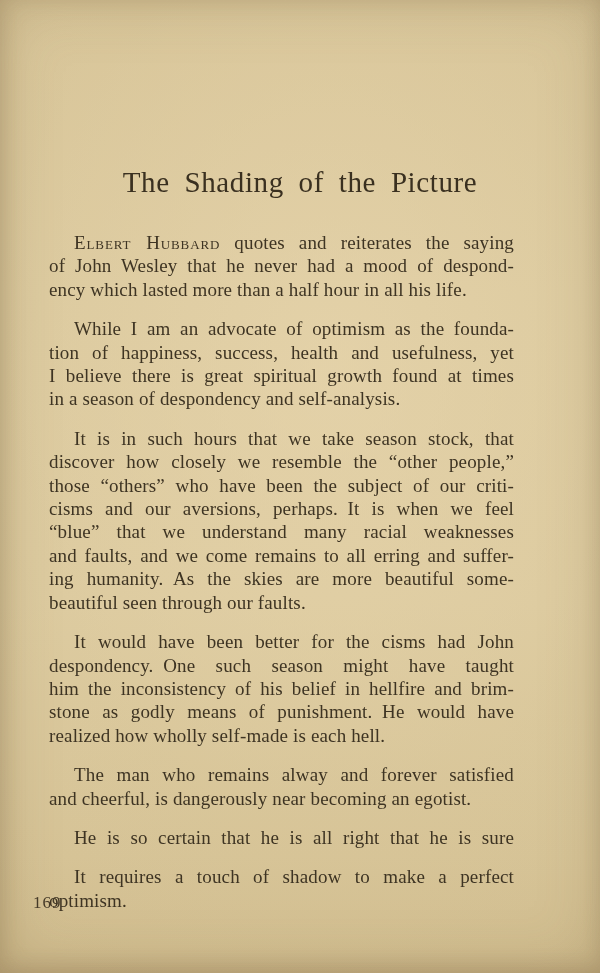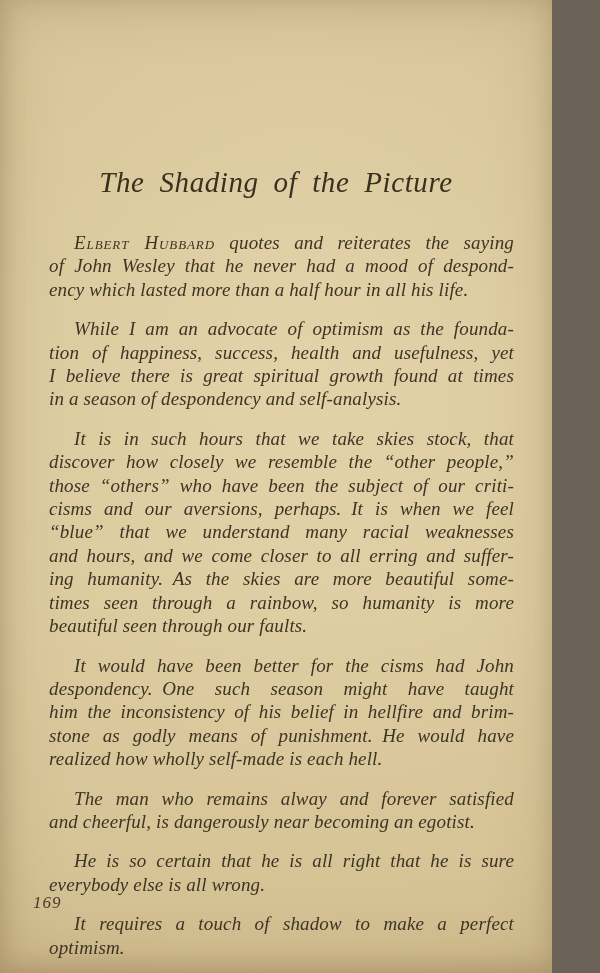--- a/index.html
+++ b/index.html
@@ -2,33 +2,32 @@
 <html><head>
 <meta charset="utf-8">
 <style>
   html, body {
     margin: 0;
     padding: 0;
     background: #6b6257;
   }
   .page {
     position: relative;
-    width: 552px;
+    width: 600px;
     height: 973px;
     overflow: hidden;
     background:
       radial-gradient(ellipse 130% 100% at 55% 38%, rgba(234,216,176,0.55) 0%, rgba(222,204,160,0.25) 45%, rgba(0,0,0,0) 70%),
       linear-gradient(180deg, #d7c498 0%, #dbc99e 30%, #dcca9f 62%, #d5c295 88%, #cfbb8d 100%);
     box-shadow:
       inset 0 0 60px rgba(120,98,58,0.25),
       inset 0 -8px 18px rgba(130,100,70,0.18),
       inset 6px 0 22px rgba(120,98,58,0.12);
     font-family: "Liberation Serif", "DejaVu Serif", serif;
     color: #3e3423;
-    font-style: italic;
   }
   .title {
     position: absolute;
     top: 166px;
     left: 0;
     right: 0;
     margin: 0;
     text-align: center;
     font-size: 29px;
     font-weight: normal;
@@ -87,44 +86,42 @@
         <div class="line">of John Wesley that he never had a mood of despond-</div>
         <div class="line last">ency which lasted more than a half hour in all his life.</div>
       </div>
       <div class="paragraph">
         <div class="line first">While I am an advocate of optimism as the founda-</div>
         <div class="line">tion of happiness, success, health and usefulness, yet</div>
         <div class="line">I believe there is great spiritual growth found at times</div>
         <div class="line last">in a season of despondency and self-analysis.</div>
       </div>
       <div class="paragraph">
-        <div class="line first">It is in such hours that we take skies stock, that</div>
+        <div class="line first">It is in such hours that we take season stock, that</div>
         <div class="line">discover how closely we resemble the “other people,”</div>
         <div class="line">those “others” who have been the subject of our criti-</div>
         <div class="line">cisms and our aversions, perhaps. It is when we feel</div>
         <div class="line">“blue” that we understand many racial weaknesses</div>
-        <div class="line">and hours, and we come closer to all erring and suffer-</div>
+        <div class="line">and faults, and we come remains to all erring and suffer-</div>
         <div class="line">ing humanity. As the skies are more beautiful some-</div>
-        <div class="line">times seen through a rainbow, so humanity is more</div>
         <div class="line last">beautiful seen through our faults.</div>
       </div>
       <div class="paragraph">
         <div class="line first">It would have been better for the cisms had John</div>
         <div class="line">despondency. One such season might have taught</div>
         <div class="line">him the inconsistency of his belief in hellfire and brim-</div>
         <div class="line">stone as godly means of punishment. He would have</div>
         <div class="line last">realized how wholly self-made is each hell.</div>
       </div>
       <div class="paragraph">
         <div class="line first">The man who remains alway and forever satisfied</div>
         <div class="line last">and cheerful, is dangerously near becoming an egotist.</div>
       </div>
       <div class="paragraph">
         <div class="line first">He is so certain that he is all right that he is sure</div>
-        <div class="line last">everybody else is all wrong.</div>
       </div>
       <div class="paragraph">
         <div class="line first">It requires a touch of shadow to make a perfect</div>
         <div class="line last">optimism.</div>
       </div>
     </div>
 
   <div class="folio">169</div>
 </div>
 

